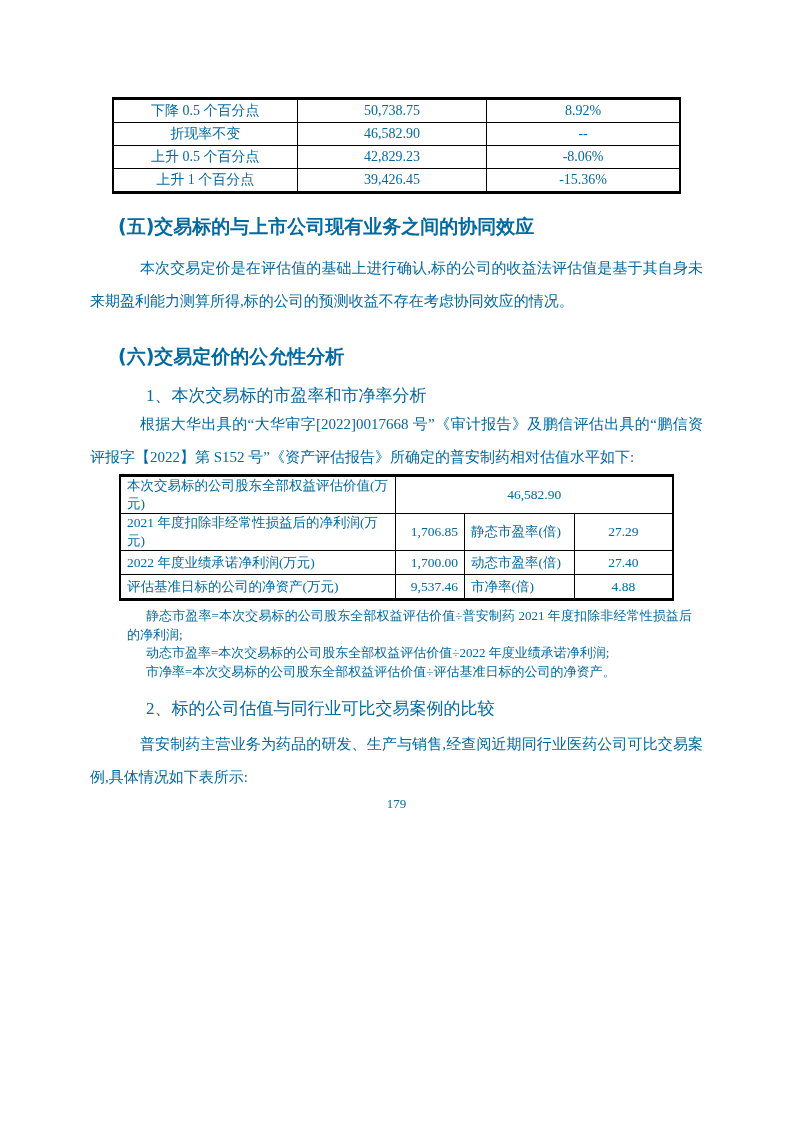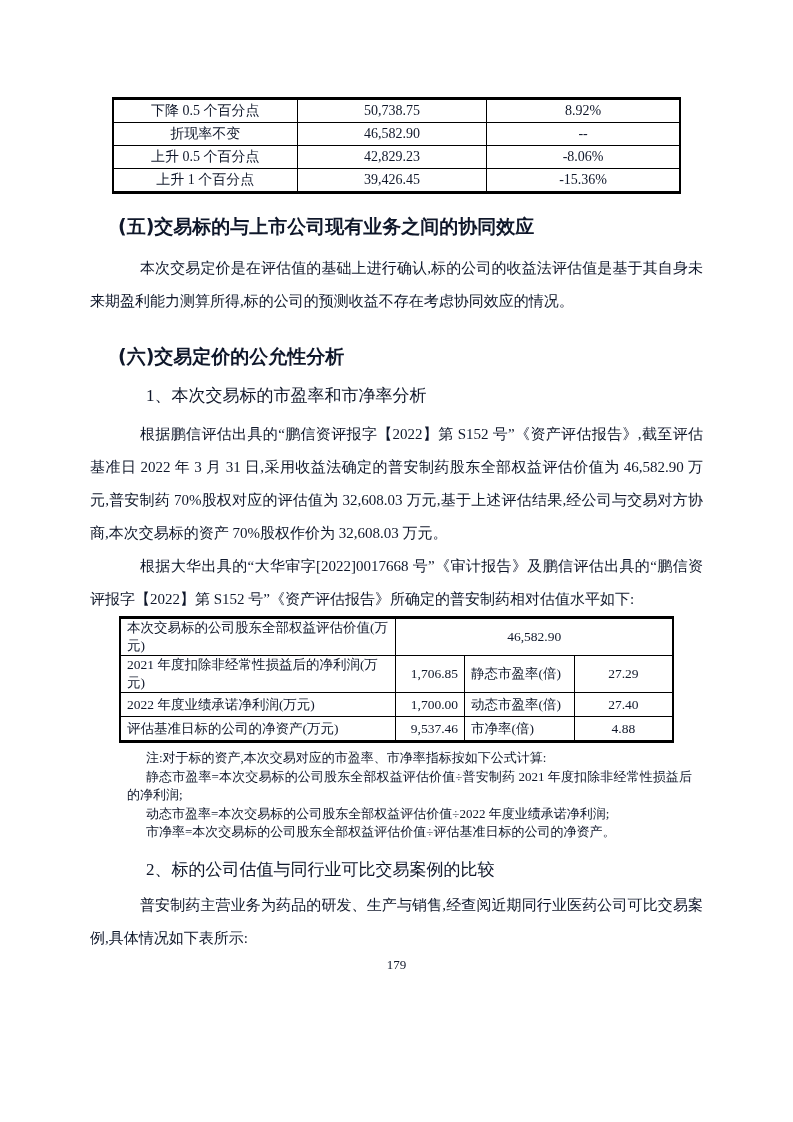--- a/index.html
+++ b/index.html
@@ -1,21 +1,21 @@
 <!DOCTYPE html>
 <html><head>
 <meta charset="utf-8">
 <style>
   html, body { margin: 0; padding: 0; background: #ffffff; }
   .page {
     position: relative;
     width: 793px;
     height: 1122px;
     background: #ffffff;
-    color: #0f172a;
+    color: #0369a1;
     font-family: "Liberation Serif", "DejaVu Serif", serif;
     box-sizing: border-box;
     padding: 97px 90px 4px 90px;
     overflow: hidden;
   }
 
   
   table.t1 {
     border-collapse: collapse;
     width: 569px;
@@ -145,21 +145,20 @@
   </table>
 
   <div class="heading h5">(五)交易标的与上市公司现有业务之间的协同效应</div>
 
   <p class="body p1">本次交易定价是在评估值的基础上进行确认,标的公司的收益法评估值是基于其自身未来期盈利能力测算所得,标的公司的预测收益不存在考虑协同效应的情况。</p>
 
   <div class="heading h6">(六)交易定价的公允性分析</div>
 
   <div class="numbered">1、本次交易标的市盈率和市净率分析</div>
 
-  <p class="body p2">根据鹏信评估出具的“鹏信资评报字【2022】第 S152 号”《资产评估报告》,截至评估基准日 2022 年 3 月 31 日,采用收益法确定的普安制药股东全部权益评估价值为 46,582.90 万元,普安制药 70%股权对应的评估值为 32,608.03 万元,基于上述评估结果,经公司与交易对方协商,本次交易标的资产 70%股权作价为 32,608.03 万元。</p>
 
   <p class="body p3">根据大华出具的“大华审字[2022]0017668 号”《审计报告》及鹏信评估出具的“鹏信资评报字【2022】第 S152 号”《资产评估报告》所确定的普安制药相对估值水平如下:</p>
 
   <table class="t2">
     <colgroup>
         <col class="vc1">
         <col class="vc2">
         <col class="vc3">
         <col class="vc4">
       </colgroup>
@@ -183,21 +182,20 @@
       <tr>
         <td class="lbl">评估基准日标的公司的净资产(万元)</td>
         <td class="num">9,537.46</td>
         <td class="metric">市净率(倍)</td>
         <td class="mval">4.88</td>
       </tr>
     </tbody>
   </table>
 
   <div class="notes">
-    <p>注:对于标的资产,本次交易对应的市盈率、市净率指标按如下公式计算:</p>
     <p>静态市盈率=本次交易标的公司股东全部权益评估价值÷普安制药 2021 年度扣除非经常性损益后的净利润;</p>
     <p>动态市盈率=本次交易标的公司股东全部权益评估价值÷2022 年度业绩承诺净利润;</p>
     <p>市净率=本次交易标的公司股东全部权益评估价值÷评估基准日标的公司的净资产。</p>
   </div>
 
   <div class="numbered n2">2、标的公司估值与同行业可比交易案例的比较</div>
 
   <p class="body p4">普安制药主营业务为药品的研发、生产与销售,经查阅近期同行业医药公司可比交易案例,具体情况如下表所示:</p>
 
   <div class="pagenum">179</div>

